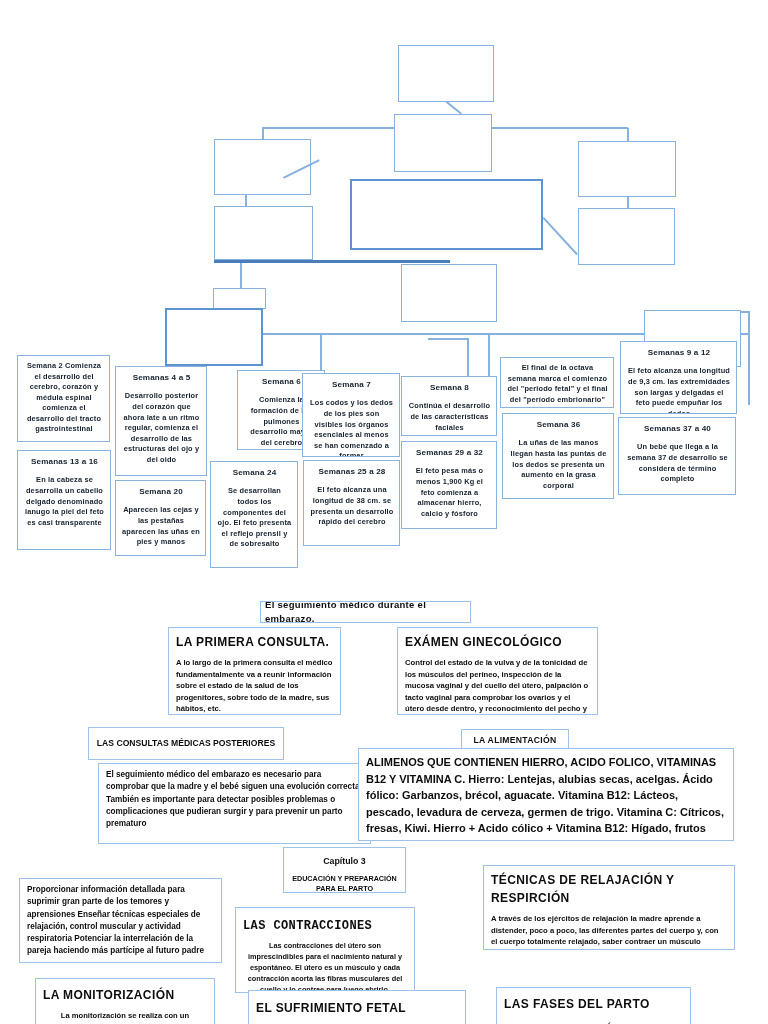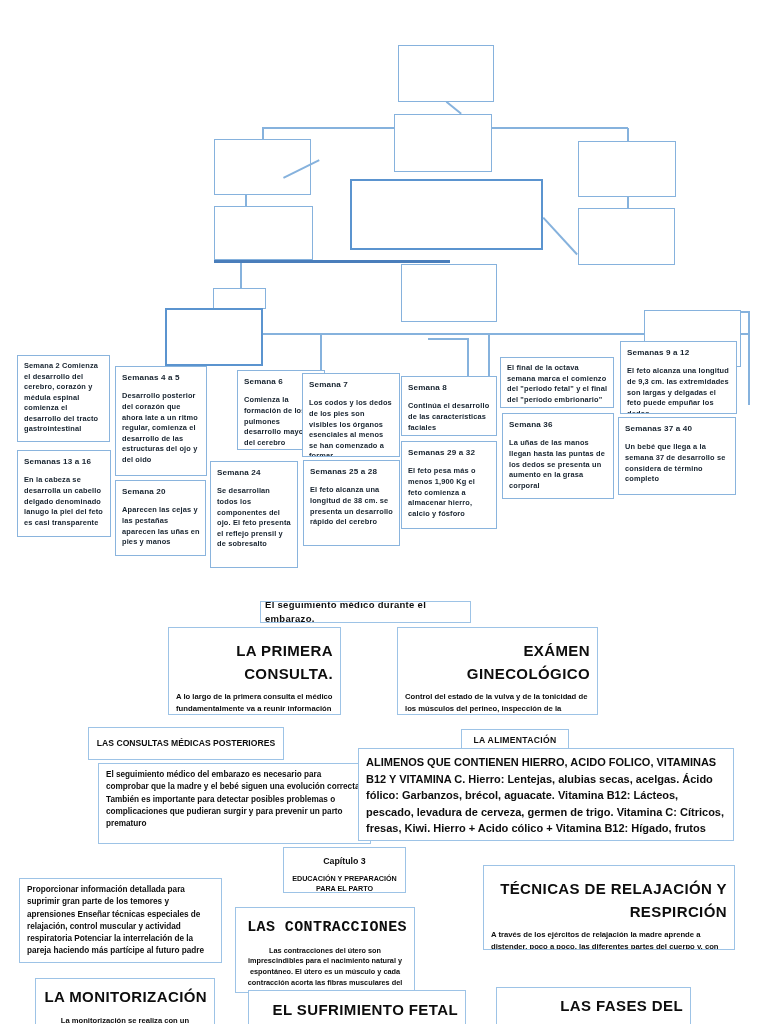--- a/index.html
+++ b/index.html
@@ -10,27 +10,27 @@
   .node.bold{border:2px solid #5b94cf;}
   .node.behind{z-index:1;}
   
   .hl{position:absolute;height:1.5px;background:#86b2dd;z-index:0;}
   .vl{position:absolute;width:1.5px;background:#86b2dd;z-index:0;}
   .thick{position:absolute;height:3px;background:#4a7ebb;z-index:3;}
   .diag{position:absolute;height:1.5px;background:#86b2dd;transform-origin:0 0;z-index:3;}
   
   .wk{position:absolute;background:#fff;border:1.6px solid #8ab4dd;box-sizing:border-box;
       padding:5px 5px 12px 6px;font-size:7.4px;line-height:1.42;font-weight:600;
-      letter-spacing:.15px;color:#16222e;z-index:4;overflow:hidden;}
+      letter-spacing:.15px;color:#16222e;z-index:4;overflow:hidden;text-align:center;}
   .wk .hd{font-size:8.1px;font-weight:700;margin:0 0 8px 0;}
   
   .sec{position:absolute;background:#fff;border:1.6px solid #9dc3e6;box-sizing:border-box;
        padding:5px 7px;font-size:7.7px;line-height:1.5;font-weight:600;color:#0d0d0d;
        z-index:4;overflow:hidden;}
-  .sec .ttl{text-align:right;font-weight:700;font-size:15px;letter-spacing:.4px;margin:7px 0 6px 0;}
+  .sec .ttl{text-align:left;font-weight:700;font-size:12px;letter-spacing:.4px;margin:0 0 6px 0;}
   .ctr{text-align:center;}
   .titlebox{display:flex;align-items:center;justify-content:center;font-size:9.5px;
             font-weight:700;letter-spacing:.3px;padding:0 4px;}
 </style>
 </head>
 <body>
 
 <div id="page">
 
   <div>
@@ -61,21 +61,21 @@
     <div class="node bold" style="left:350px;top:179px;width:193px;height:71px;"></div>
     <div class="node" style="left:214px;top:206px;width:99px;height:54px;"></div>
     <div class="node" style="left:401px;top:264px;width:96px;height:58px;"></div>
     <div class="node behind" style="left:213px;top:288px;width:53px;height:21px;"></div>
     <div class="node bold" style="left:165px;top:308px;width:98px;height:58px;"></div>
     <div class="node behind" style="left:644px;top:310px;width:97px;height:57px;"></div>
 
     <div class="wk" style="left:17px;top:355px;width:93px;height:87px;">
       <div>Semana 2 Comienza el desarrollo del cerebro, corazón y médula espinal comienza el desarrollo del tracto gastrointestinal</div>
     </div>
-    <div class="wk" style="left:17px;top:450px;width:94px;height:87px;">
+    <div class="wk" style="left:17px;top:450px;width:94px;height:100px;">
       <div class="hd">Semanas 13 a 16</div>
       <div>En la cabeza se desarrolla un cabello delgado denominado lanugo la piel del feto es casi transparente</div>
     </div>
     <div class="wk" style="left:115px;top:366px;width:92px;height:110px;">
       <div class="hd">Semanas 4 a 5</div>
       <div>Desarrollo posterior del corazón que ahora late a un ritmo regular, comienza el desarrollo de las estructuras del ojo y del oido</div>
     </div>
     <div class="wk" style="left:115px;top:480px;width:91px;height:76px;">
       <div class="hd">Semana 20</div>
       <div>Aparecen las cejas y las pestañas aparecen las uñas en pies y manos</div>

